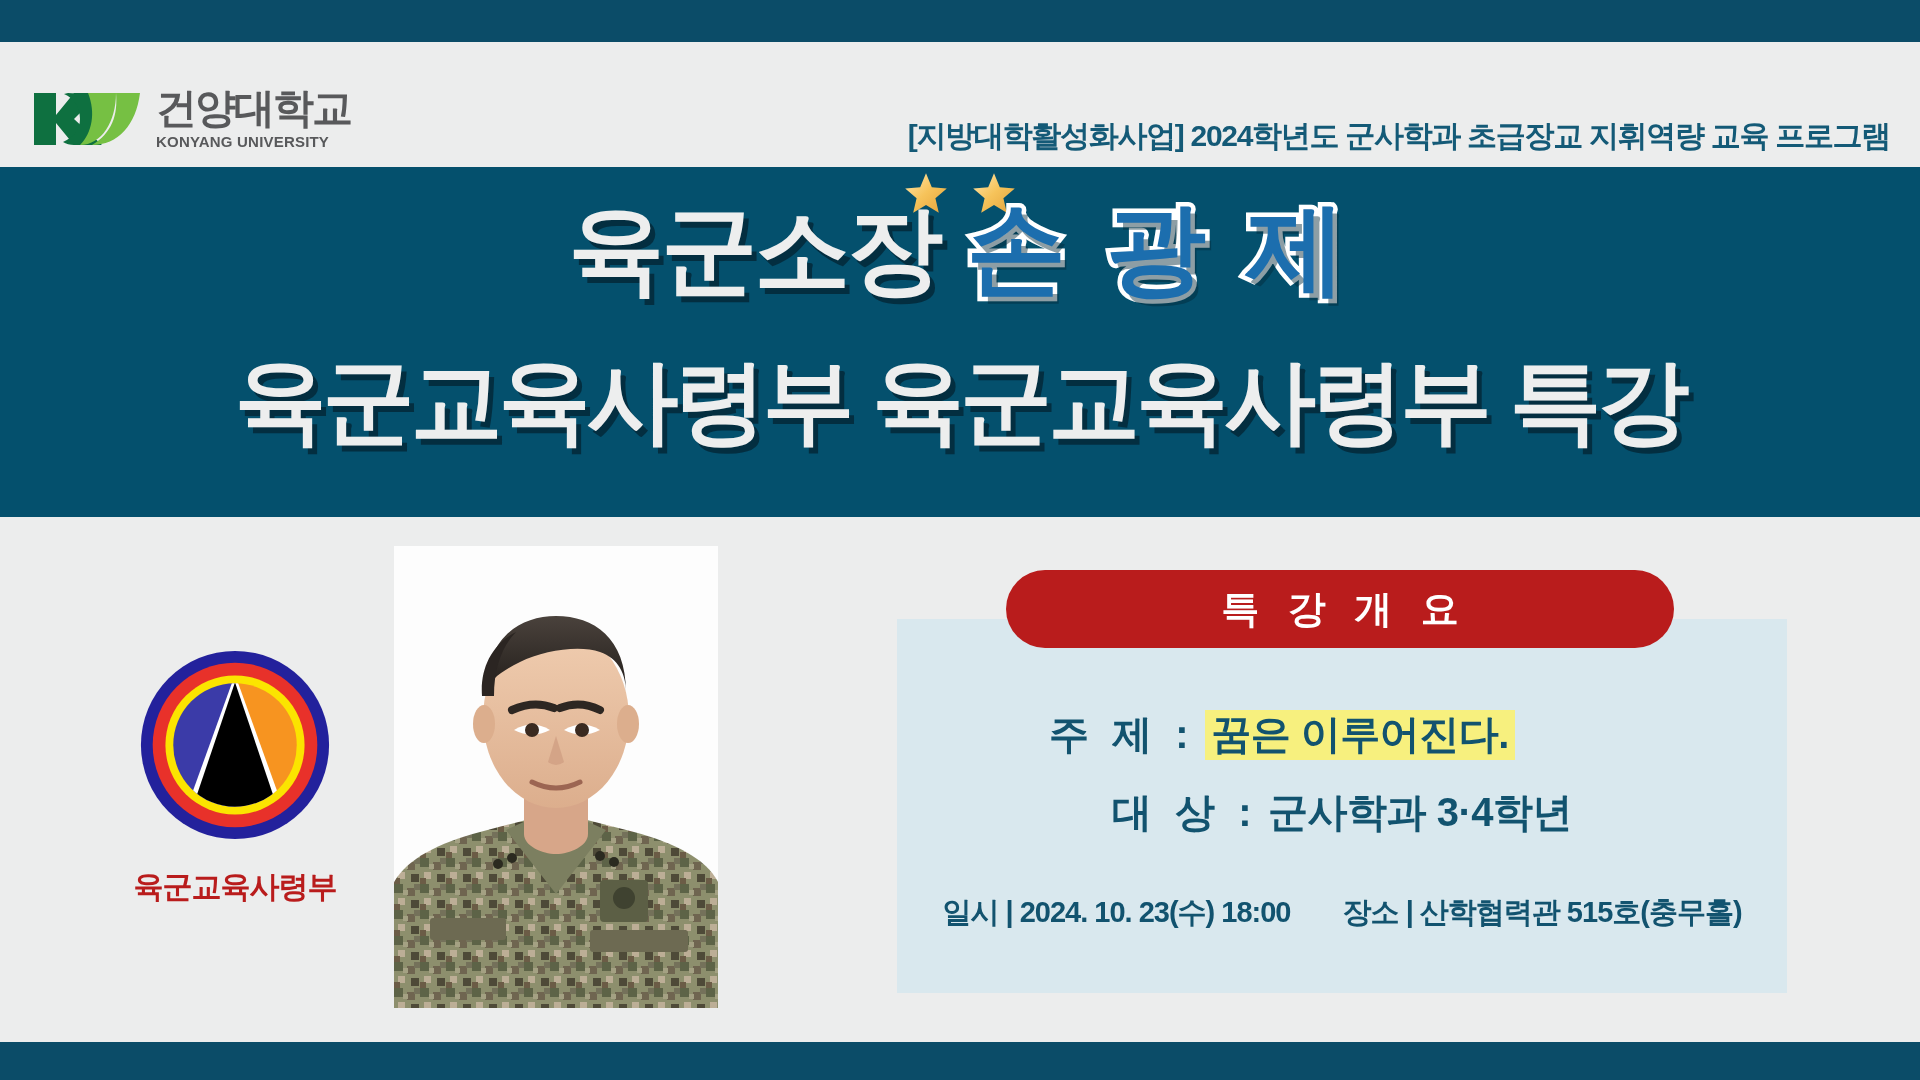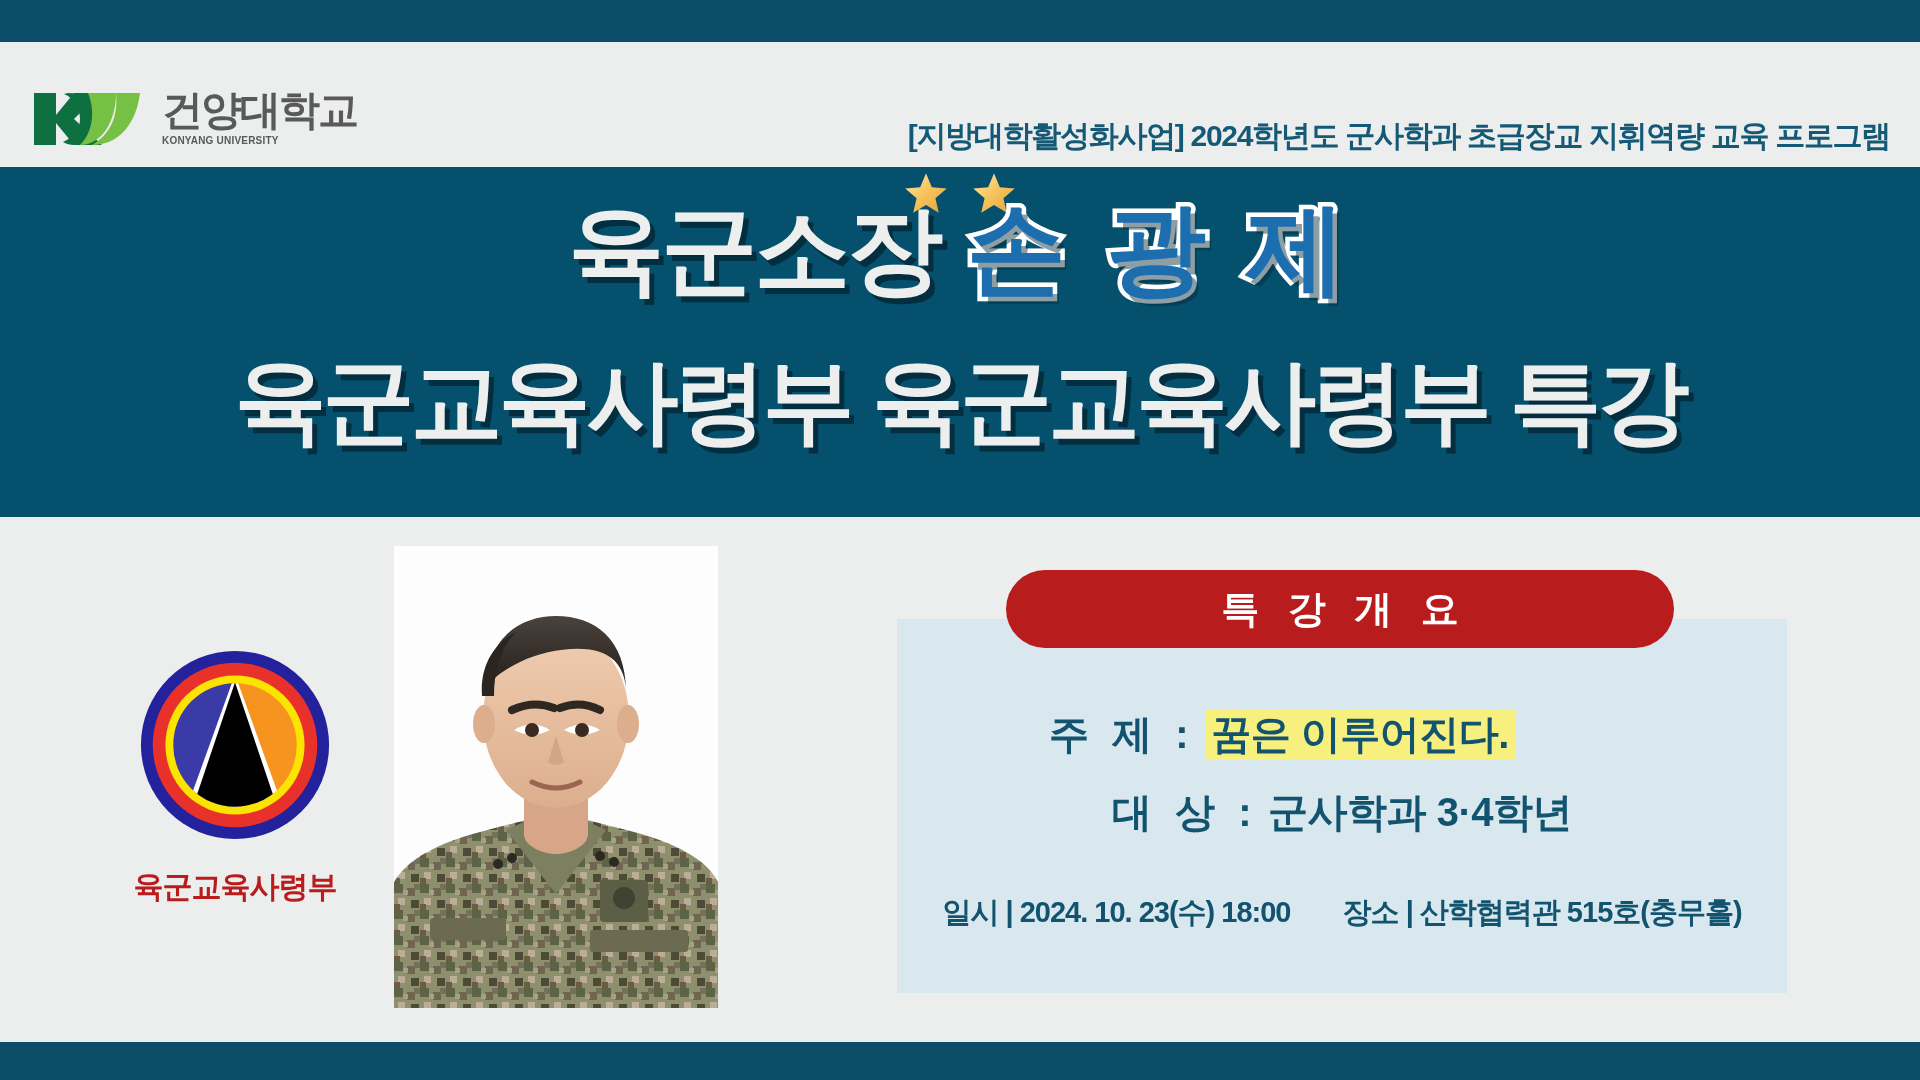--- a/index.html
+++ b/index.html
@@ -11,25 +11,25 @@
     overflow:hidden;
     position:relative;
   }
   .poster{position:relative;width:1920px;height:1080px;background:#eceded;}
 
   
   .top-strip{position:absolute;left:0;top:0;width:1920px;height:42px;background:#0b4c68;}
 
   
   .header{position:absolute;left:0;top:42px;width:1920px;height:125px;background:#eceded;}
-  .logo-wrap{position:absolute;left:30px;top:45px;display:flex;align-items:center;gap:20px;}
+  .logo-wrap{position:absolute;left:30px;top:45px;display:flex;align-items:center;gap:14px;}
   .logo-mark{width:112px;height:62px;display:block;}
   .logo-text{display:flex;flex-direction:column;line-height:1;}
   .logo-ko{font-size:41px;font-weight:bold;color:#58595b;letter-spacing:-2px;}
-  .logo-en{font-size:10px;font-weight:bold;color:#58595b;letter-spacing:0.2px;margin-top:5px;}
+  .logo-en{font-size:15px;font-weight:bold;color:#58595b;letter-spacing:0.2px;margin-top:5px;}
 
   .header-title{
     position:absolute;left:700px;top:66px;width:1190px;
     text-align:right;
     font-size:30px;font-weight:bold;color:#145a77;
     letter-spacing:-1.3px;white-space:nowrap;margin-top:8px;
   }
 
   
   .banner{position:absolute;left:0;top:167px;width:1920px;height:350px;background:#04506d;}

